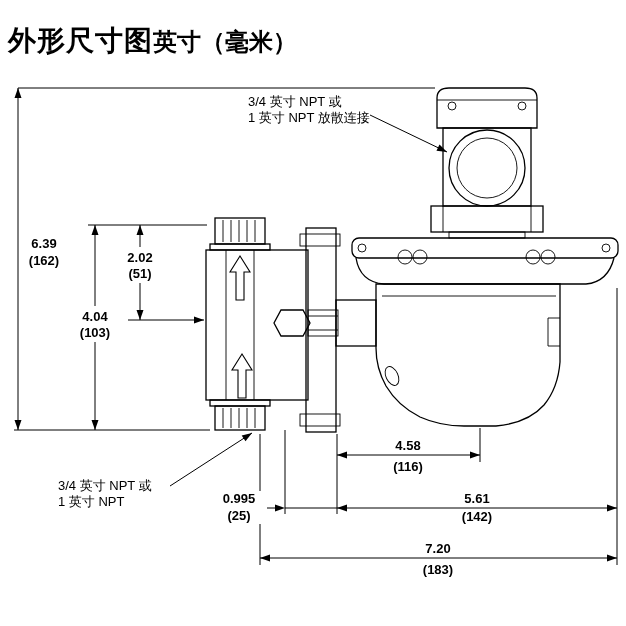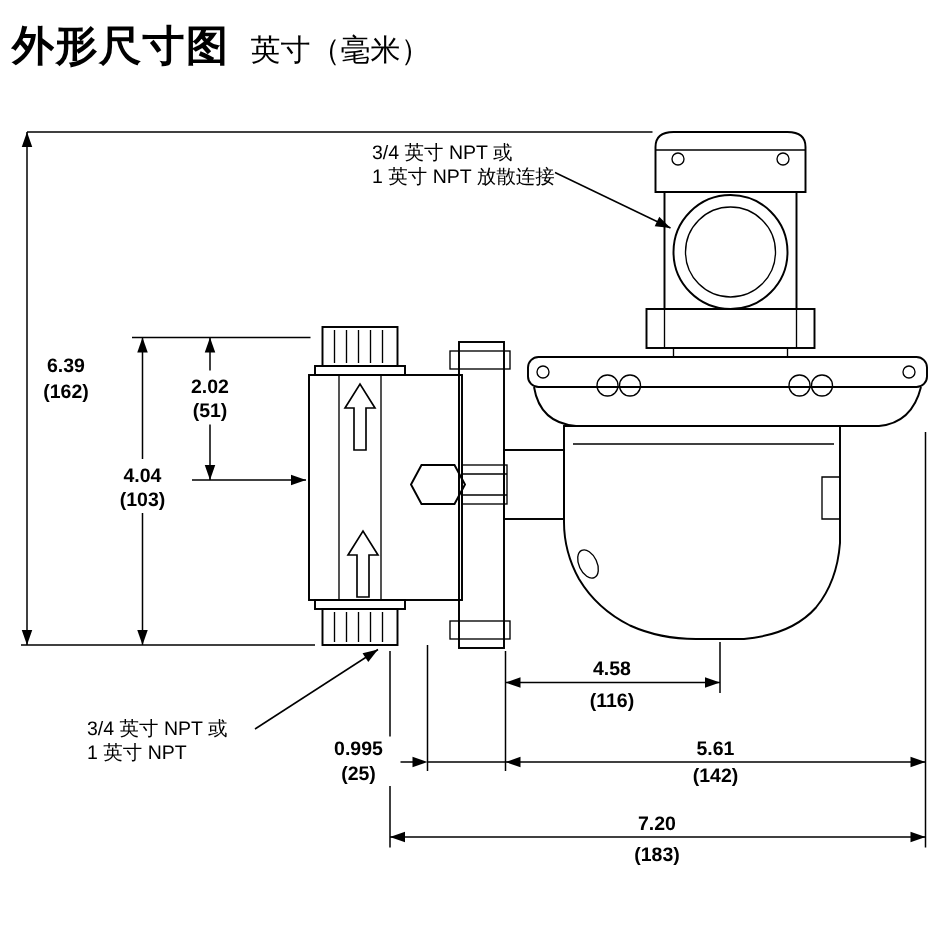--- a/index.html
+++ b/index.html
@@ -1,22 +1,22 @@
 <!DOCTYPE html>
 <html><head>
 <meta charset="utf-8">
 <style>
   html,body { margin:0; padding:0; }
   body {
     width:626px; height:626px; background:#ffffff; position:relative;
     font-family:"Liberation Sans", sans-serif; overflow:hidden; color:#000;
   }
-  .header { position:absolute; top:12px; left:8px; display:flex; align-items:baseline; gap:14px; z-index:2; }
+  .header { position:absolute; top:22px; left:8px; display:flex; align-items:baseline; z-index:2; }
   .title { font-size:28px; font-weight:bold; letter-spacing:1px; }
-  .subtitle { font-size:20px; font-weight:normal;text-align:right; }
+  .subtitle { font-size:24px; font-weight:bold;text-align:right; }
   svg { position:absolute; top:0; left:0; }
   .outline { fill:none; stroke:#000; stroke-width:1.3; }
   .detail  { fill:none; stroke:#000; stroke-width:0.9; }
   .dimline { fill:none; stroke:#000; stroke-width:1; }
   .arrow   { fill:#000; stroke:none; }
   .flow    { fill:#fff; stroke:#000; stroke-width:1.1; }
   .mask    { fill:#fff; stroke:none; }
   .dim  { font:bold 13px "Liberation Sans", sans-serif; fill:#000; }
   .note { font:13px "Liberation Sans", sans-serif; fill:#000; }
 </style>

